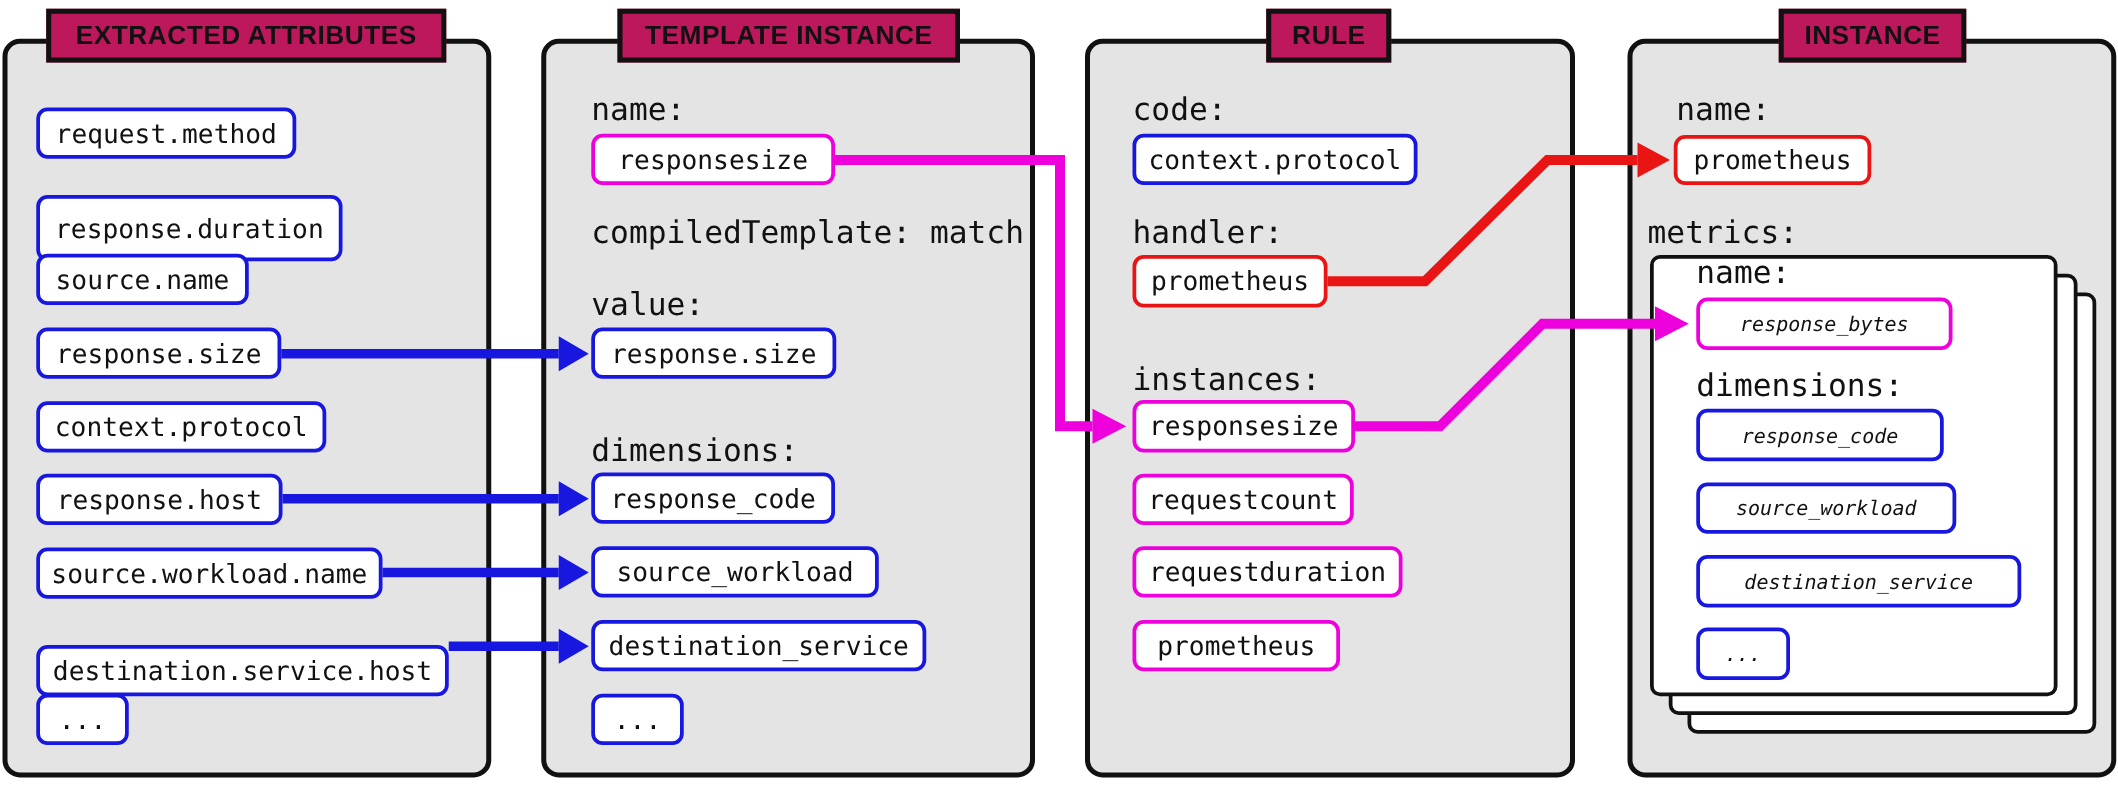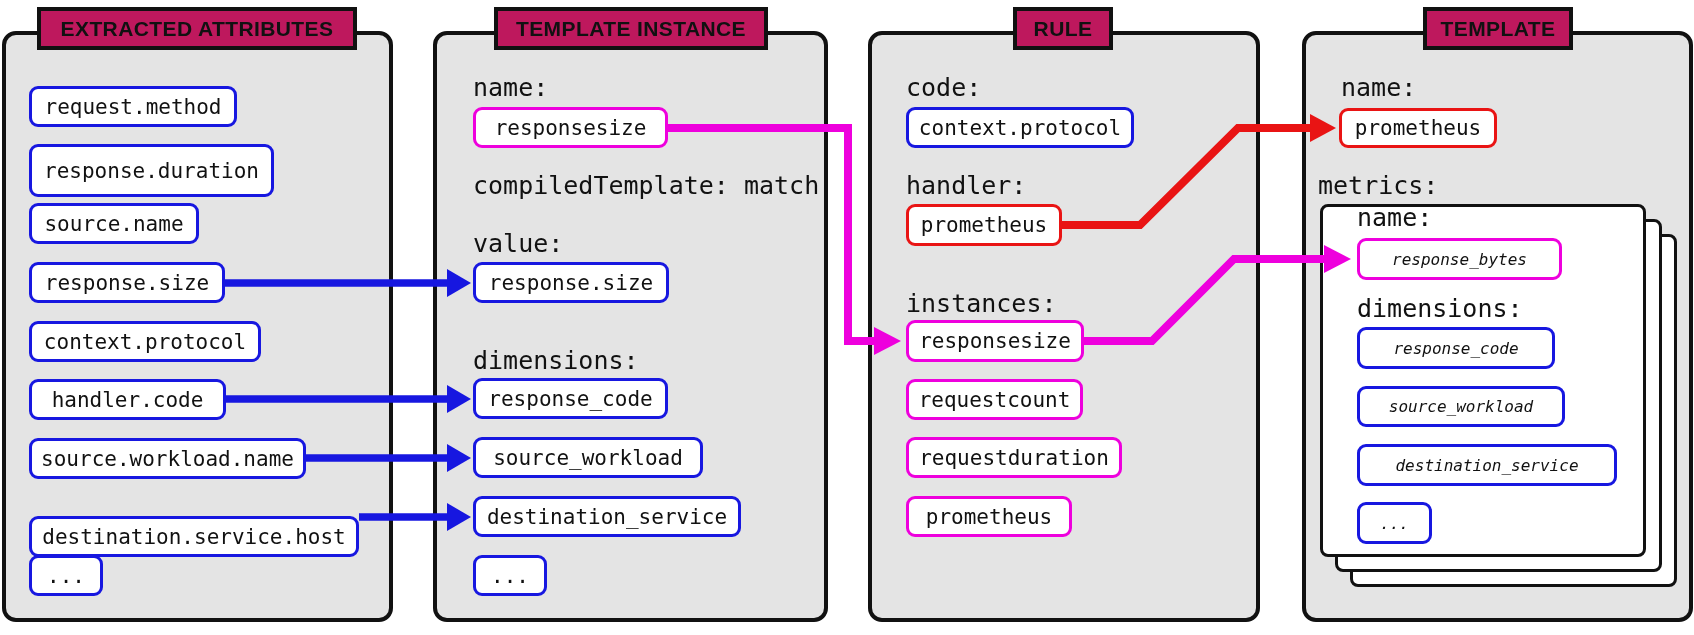--- a/index.html
+++ b/index.html
@@ -50,28 +50,28 @@
 <div class="canvas">
 
   <div class="panel" style="left:2px;top:31px;width:391px;height:591px"></div>
   <div class="panel" style="left:433px;top:31px;width:395px;height:591px"></div>
   <div class="panel" style="left:868px;top:31px;width:392px;height:591px"></div>
   <div class="panel" style="left:1302px;top:31px;width:391px;height:591px"></div>
 
   <div class="ptitle" style="left:37px;top:7px;width:320px;height:43px">EXTRACTED ATTRIBUTES</div>
   <div class="ptitle" style="left:494px;top:7px;width:274px;height:43px">TEMPLATE INSTANCE</div>
   <div class="ptitle" style="left:1013px;top:7px;width:100px;height:43px">RULE</div>
-  <div class="ptitle" style="left:1423px;top:7px;width:150px;height:43px">TEMPLATE</div>
+  <div class="ptitle" style="left:1423px;top:7px;width:150px;height:43px">INSTANCE</div>
 
   <div class="vbox blue" style="left:29px;top:86px;width:208px;height:41px">request.method</div>
-  <div class="vbox blue" style="left:29px;top:144px;width:245px;height:53px">response.duration</div>
+  <div class="vbox blue" style="left:29px;top:156px;width:245px;height:53px">response.duration</div>
   <div class="vbox blue" style="left:29px;top:203px;width:170px;height:41px">source.name</div>
   <div class="vbox blue" style="left:29px;top:262px;width:196px;height:41px">response.size</div>
   <div class="vbox blue" style="left:29px;top:321px;width:232px;height:41px">context.protocol</div>
-  <div class="vbox blue" style="left:29px;top:379px;width:197px;height:41px">handler.code</div>
+  <div class="vbox blue" style="left:29px;top:379px;width:197px;height:41px">response.host</div>
   <div class="vbox blue" style="left:29px;top:438px;width:277px;height:41px">source.workload.name</div>
   <div class="vbox blue" style="left:29px;top:516px;width:330px;height:41px">destination.service.host</div>
   <div class="vbox blue" style="left:29px;top:555px;width:74px;height:41px">...</div>
 
   <div class="lbl" style="left:473px;top:76px">name:</div>
   <div class="vbox magenta" style="left:473px;top:107px;width:195px;height:41px">responsesize</div>
   <div class="lbl" style="left:473px;top:174px">compiledTemplate: match</div>
   <div class="lbl" style="left:473px;top:232px">value:</div>
   <div class="vbox blue" style="left:473px;top:262px;width:196px;height:41px">response.size</div>
   <div class="lbl" style="left:473px;top:349px">dimensions:</div>

